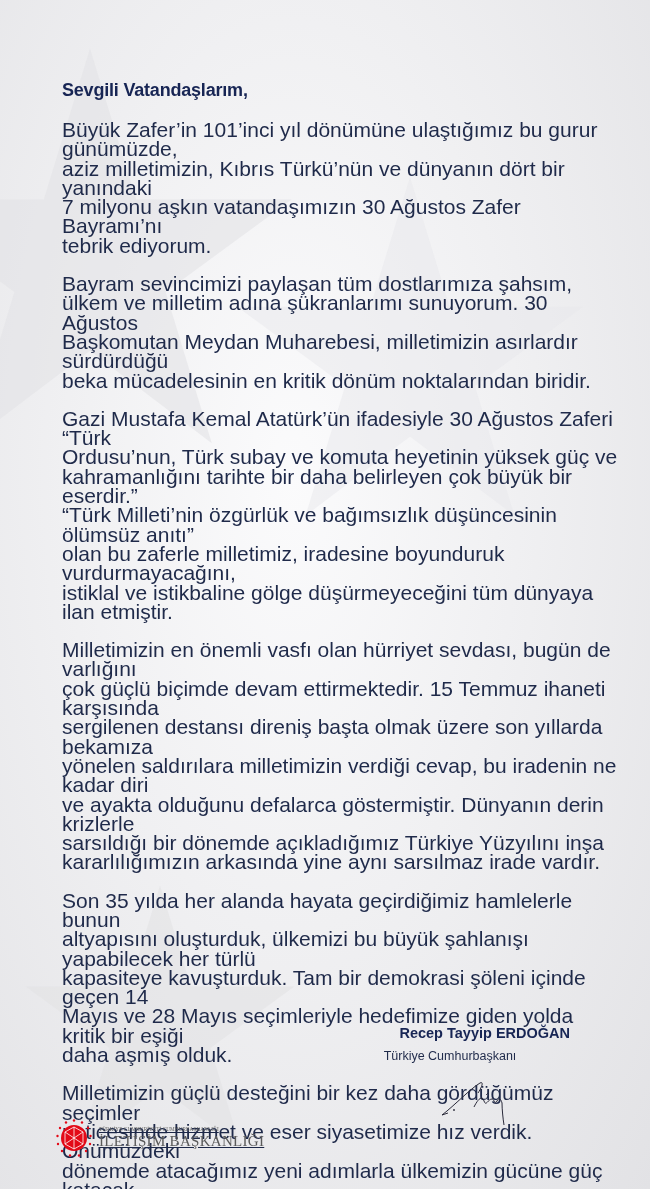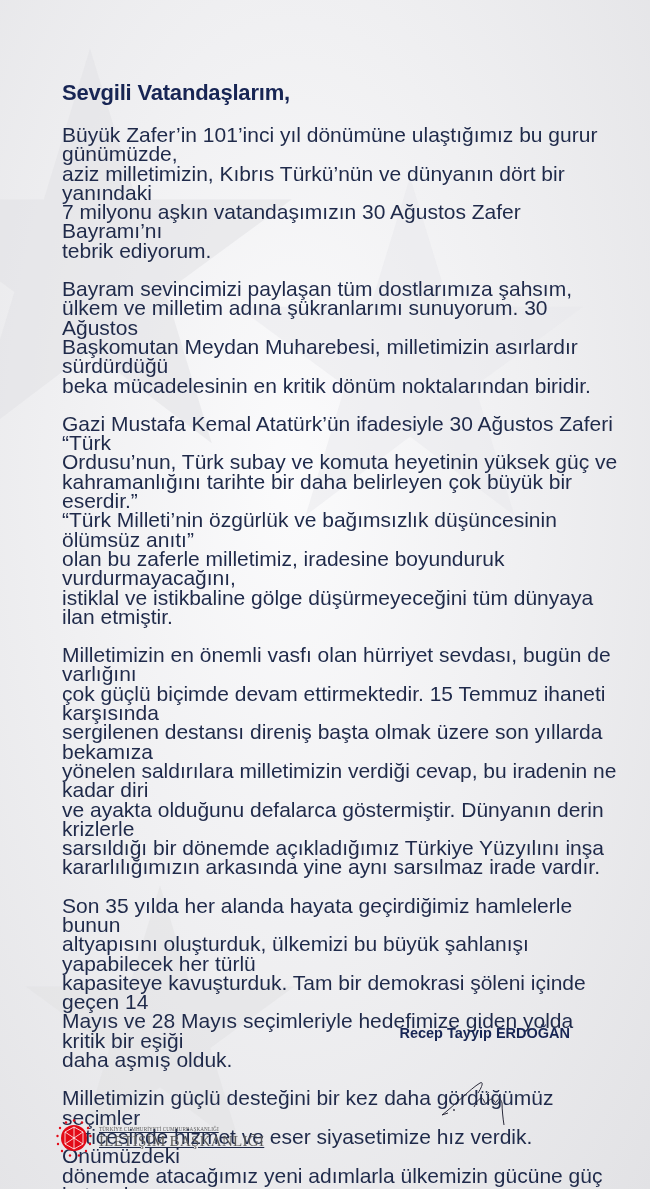--- a/index.html
+++ b/index.html
@@ -4,21 +4,21 @@
   <style>
     html, body { margin: 0; padding: 0; }
     body {
       width: 650px; height: 1189px; overflow: hidden; position: relative;
       background: radial-gradient(ellipse at 45% 40%, #fbfbfc 0%, #f0f0f2 45%, #e2e2e5 100%);
       font-family: "Liberation Sans", sans-serif;
       color: #1c2747;
     }
     .bg-star { position: absolute; z-index: 0; }
     .content { position: absolute; left: 62px; top: 80px; width: 560px; z-index: 1; }
-    .greeting { font-size: 22px; font-weight: bold; color: #172554; margin: 0 0 19px 0; letter-spacing: -0.2px; }
+    .greeting { font-size: 18px; font-weight: bold; color: #172554; margin: 0 0 19px 0; letter-spacing: -0.2px; }
     .para { font-size: 21px; line-height: 19.3px; margin: 0 0 19px 0; color: #1f2a4a; white-space: pre-line; }
     .closing { font-size: 20px; font-weight: normal; color: #172554; margin: 5px 0 0 0; }
     .signature { position: absolute; left: 390px; top: 1025px; width: 120px; text-align: center; z-index: 1; }
     .sig-name { font-size: 14.5px; font-weight: bold; color: #172554; white-space: nowrap; margin-left: -60px; width: 240px; text-align: right; }
     .sig-title { font-size: 12.5px; color: #1f2a4a; margin-top: 8px; margin-left: -60px; width: 240px; text-align: center; }
     .sig-mark { position: absolute; left: 50px; top: 52px; }
     .logo { position: absolute; left: 55px; top: 1118px; display: flex; align-items: center; z-index: 1; text-decoration: underline; }
     .logo-text { margin-left: 6px; font-family: "Liberation Serif", serif; color: #5a5a5a; }
     .logo-small { font-size: 5.2px; letter-spacing: 0.1px; }
     .logo-big { font-size: 15px; letter-spacing: 0.3px; margin-top: 1px; }
@@ -68,20 +68,21 @@
 neticesinde hizmet ve eser siyasetimize hız verdik. Önümüzdeki
 dönemde atacağımız yeni adımlarla ülkemizin gücüne güç katacak,
 Türkiye’yi muasır medeniyetler seviyesinin üstüne çıkartacağız.
 Türkiye Yüzyılı vizyonumuzu mutlaka gerçeğe dönüştüreceğiz.
 Bunu da 85 milyon olarak el ele, gönül gönüle vererek başaracağız.</p>
   <h2 class="closing">30 Ağustos Zafer Bayramımız kutlu olsun.</h2>
 </div>
 
 <div class="signature">
   <div class="sig-name">Recep Tayyip ERDOĞAN</div>
+  <div class="sig-title">Türkiye Cumhurbaşkanı</div>
   <svg class="sig-mark" width="75" height="50" viewBox="0 0 75 50">
     <path d="M2,38 C15,28 30,12 40,6 C44,4 42,10 38,16" stroke="#2a2a3a" stroke-width="1" fill="none"></path>
     <path d="M2,38 L8,36" stroke="#2a2a3a" stroke-width="1" fill="none"></path>
     <circle cx="14" cy="33" r="0.9" fill="#2a2a3a"></circle>
     <path d="M34,30 C38,22 42,18 44,24 C46,30 48,22 52,22 C54,22 55,28 57,24 C59,20 61,22 62,26 C62,32 63,42 64,48" stroke="#2a2a3a" stroke-width="1" fill="none"></path>
     <path d="M46,18 L49,15" stroke="#2a2a3a" stroke-width="0.8" fill="none"></path>
   </svg>
 </div>
 
 <div class="logo">

